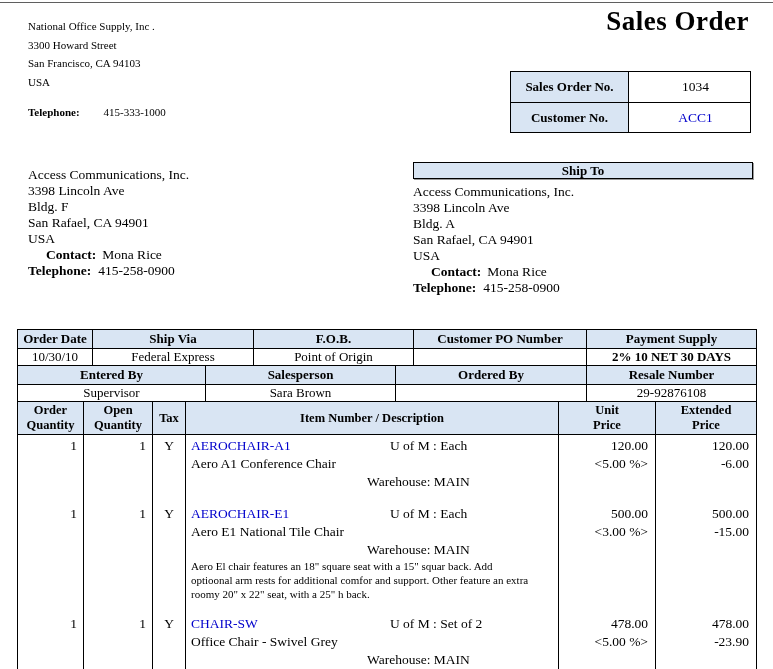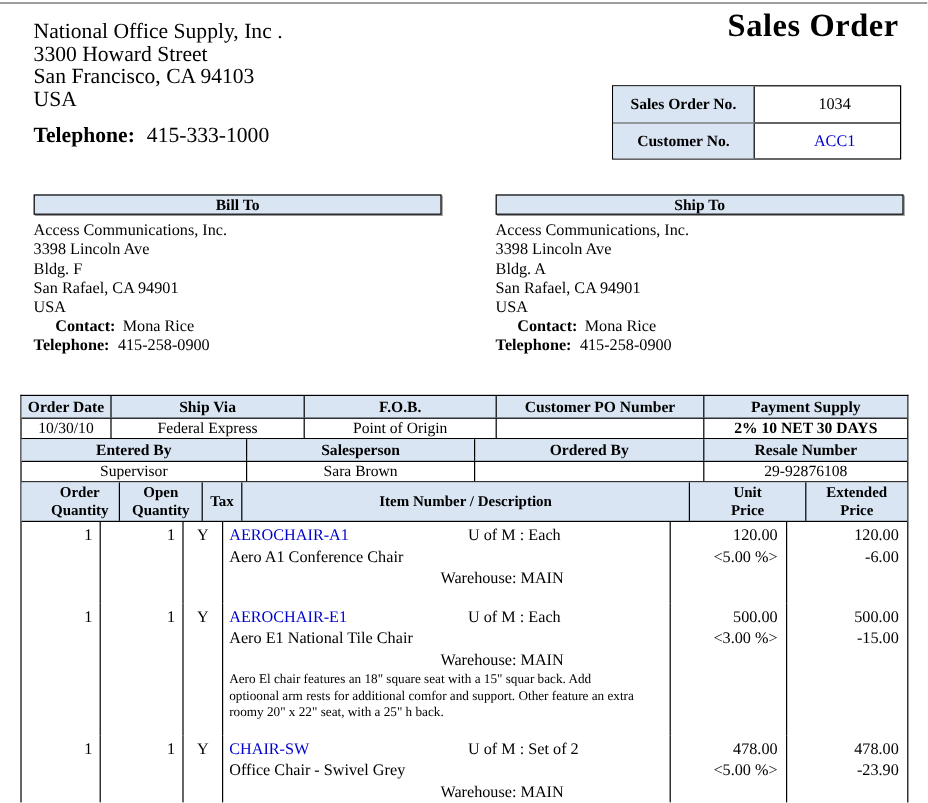--- a/index.html
+++ b/index.html
@@ -7,23 +7,23 @@
   .page {
     position:relative; width:773px; height:669px; background:#ffffff;
     font-family:"Liberation Serif","DejaVu Serif",serif; color:#000;
     overflow:hidden;
   }
   .top-rule { position:absolute; top:2px; left:0; width:773px; height:1px; background:#5f5f5f; }
   .b { font-weight:bold; }
   .link { color:#0000CC; text-decoration:none; cursor:pointer; }
 
   
-  .company { position:absolute; left:28px; top:17px; font-size:18px; line-height:18.5px; }
+  .company { position:absolute; left:28px; top:17px; font-size:11px; line-height:18.5px; }
   .company .phone { margin-top:12px; }
-  .company .phone .val { margin-left:10px;text-align:center; }
+  .company .phone .val { margin-left:24px;text-align:center; }
 
   
   .title { position:absolute; top:6px; right:24px; font-size:27px; font-weight:bold; letter-spacing:0.5px; }
 
   
   .order-info { position:absolute; left:510px; top:71px; width:241px; border:1px solid #000; }
   .oi-row { display:flex; height:30px;gap:12px; }
   .oi-row + .oi-row { border-top:1px solid #000; }
   .oi-label { width:118px; background:#D9E5F3; border-right:1px solid #000; font-weight:bold;
               display:flex; align-items:center; justify-content:center; font-size:13px; }
@@ -51,21 +51,21 @@
   .th-row .cell { font-weight:bold; font-size:13px; text-align:center; line-height:18px; }
   .val-row { height:17px; }
   .val-row .cell { font-size:13px; text-align:center; line-height:16px; }
   
   .w-a1{width:75px;} .w-a2{width:161px;} .w-a3{width:160px;} .w-a4{width:173px;} .w-a5{flex:1;font-weight:bold;}
   
   .w-b1{width:188px;} .w-b2{width:190px;} .w-b3{width:191px;} .w-b4{flex:1;}
   
   .w-i1{width:66px;} .w-i2{width:69px;} .w-i3{width:33px;} .w-i4{width:373px;} .w-i5{width:97px;} .w-i6{flex:1;}
 
-  .item-header { height:33px; background:#D9E5F3;padding-left:16px; }
+  .item-header { height:33px; background:#D9E5F3; }
   .item-header .cell { display:flex; flex-direction:column; align-items:center; justify-content:center;
                        font-weight:bold; font-size:12.5px; line-height:15px; text-align:center; }
   .items { flex:1; display:flex; flex-direction:column; overflow:hidden; }
   .item-row { display:flex; }
   .item-row .cell { border-right:1px solid #000; }
   .item-row .cell:last-child { border-right:none; }
   .row-h1 { height:69px; }
   .row-h2 { height:112px; }
   .row-grow { flex:1; }
 
@@ -100,21 +100,20 @@
       <div class="oi-label">Sales Order No.</div>
       <div class="oi-value">1034</div>
     </div>
     <div class="oi-row">
       <div class="oi-label">Customer No.</div>
       <div class="oi-value link">ACC1</div>
     </div>
   </div>
 
   <div class="addr bill">
-    <div class="addr-header">Bill To</div>
     <div class="addr-lines">
       <div>Access Communications, Inc.</div>
       <div>3398  Lincoln Ave</div>
       <div>Bldg. F</div>
       <div>San Rafael, CA  94901</div>
       <div>USA</div>
       <div class="contact-line">
         <span class="lbl">Contact:</span><span class="val">Mona Rice</span>
       </div>
       <div class="phone-line">

